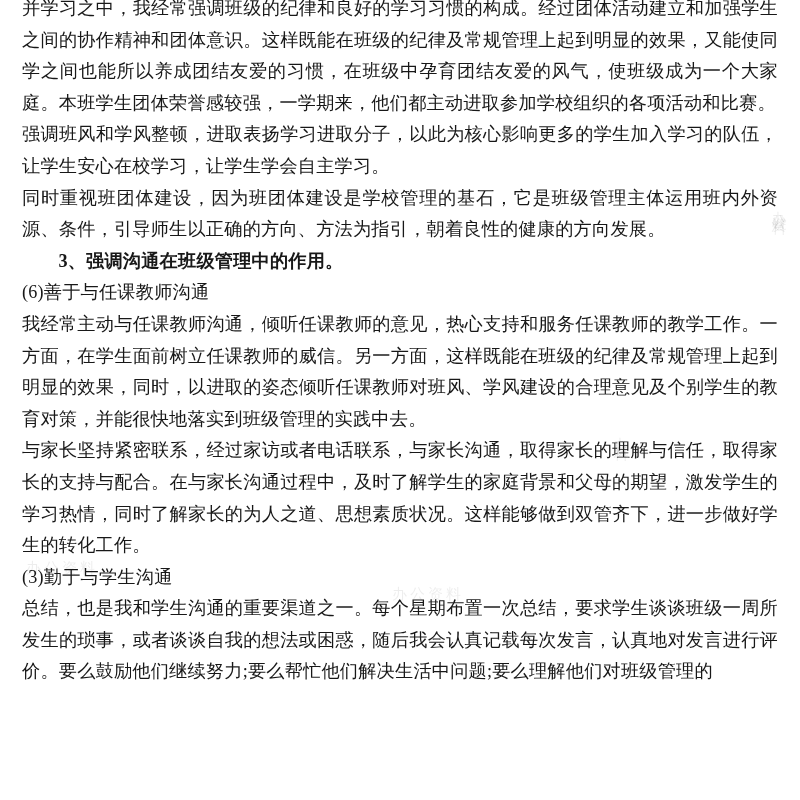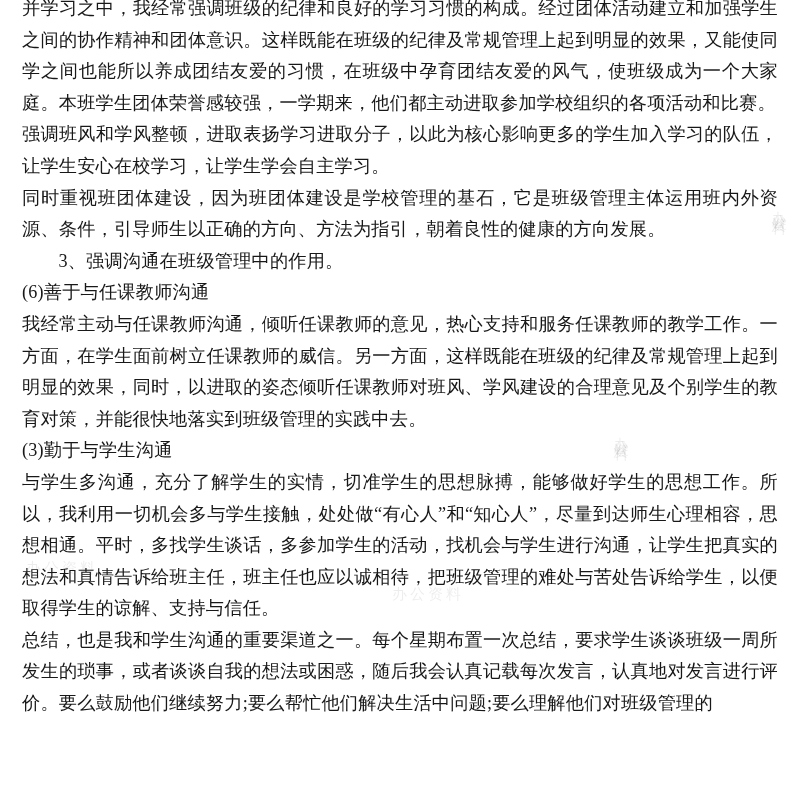--- a/index.html
+++ b/index.html
@@ -29,21 +29,21 @@
   p.para {
     margin: 0;
     font-size: 18.2px;
     line-height: 31.6px;
     text-align: justify;
     text-justify: inter-ideograph;
     letter-spacing: 0.2px;
     color: #181818;
   }
   p.para.heading {
-    font-weight: normal;
+    font-weight: bold;
     text-indent: 2em;
   }
   p.clip-top {
     
     margin-top: -7px;
   }
   .watermark {
     position: absolute;
     z-index: 1;
     color: rgba(0, 0, 0, 0.07);
@@ -73,18 +73,18 @@
   <span class="watermark wm-3">办公资料</span>
   <span class="watermark wm-4">办公资料</span>
 
   <div class="doc-body">
     <p class="para clip-top">并学习之中，我经常强调班级的纪律和良好的学习习惯的构成。经过团体活动建立和加强学生之间的协作精神和团体意识。这样既能在班级的纪律及常规管理上起到明显的效果，又能使同学之间也能所以养成团结友爱的习惯，在班级中孕育团结友爱的风气，使班级成为一个大家庭。本班学生团体荣誉感较强，一学期来，他们都主动进取参加学校组织的各项活动和比赛。</p>
     <p class="para">强调班风和学风整顿，进取表扬学习进取分子，以此为核心影响更多的学生加入学习的队伍，让学生安心在校学习，让学生学会自主学习。</p>
     <p class="para">同时重视班团体建设，因为班团体建设是学校管理的基石，它是班级管理主体运用班内外资源、条件，引导师生以正确的方向、方法为指引，朝着良性的健康的方向发展。</p>
     <p class="para heading">3、强调沟通在班级管理中的作用。</p>
     <p class="para">(6)善于与任课教师沟通</p>
     <p class="para">我经常主动与任课教师沟通，倾听任课教师的意见，热心支持和服务任课教师的教学工作。一方面，在学生面前树立任课教师的威信。另一方面，这样既能在班级的纪律及常规管理上起到明显的效果，同时，以进取的姿态倾听任课教师对班风、学风建设的合理意见及个别学生的教育对策，并能很快地落实到班级管理的实践中去。</p>
+    <p class="para">与家长坚持紧密联系，经过家访或者电话联系，与家长沟通，取得家长的理解与信任，取得家长的支持与配合。在与家长沟通过程中，及时了解学生的家庭背景和父母的期望，激发学生的学习热情，同时了解家长的为人之道、思想素质状况。这样能够做到双管齐下，进一步做好学生的转化工作。</p>
     <p class="para">(3)勤于与学生沟通</p>
-    <p class="para">与学生多沟通，充分了解学生的实情，切准学生的思想脉搏，能够做好学生的思想工作。所以，我利用一切机会多与学生接触，处处做“有心人”和“知心人”，尽量到达师生心理相容，思想相通。平时，多找学生谈话，多参加学生的活动，找机会与学生进行沟通，让学生把真实的想法和真情告诉给班主任，班主任也应以诚相待，把班级管理的难处与苦处告诉给学生，以便取得学生的谅解、支持与信任。</p>
     <p class="para">总结，也是我和学生沟通的重要渠道之一。每个星期布置一次总结，要求学生谈谈班级一周所发生的琐事，或者谈谈自我的想法或困惑，随后我会认真记载每次发言，认真地对发言进行评价。要么鼓励他们继续努力;要么帮忙他们解决生活中问题;要么理解他们对班级管理的</p>
   </div>
 
 </div>
 
 </body></html>

